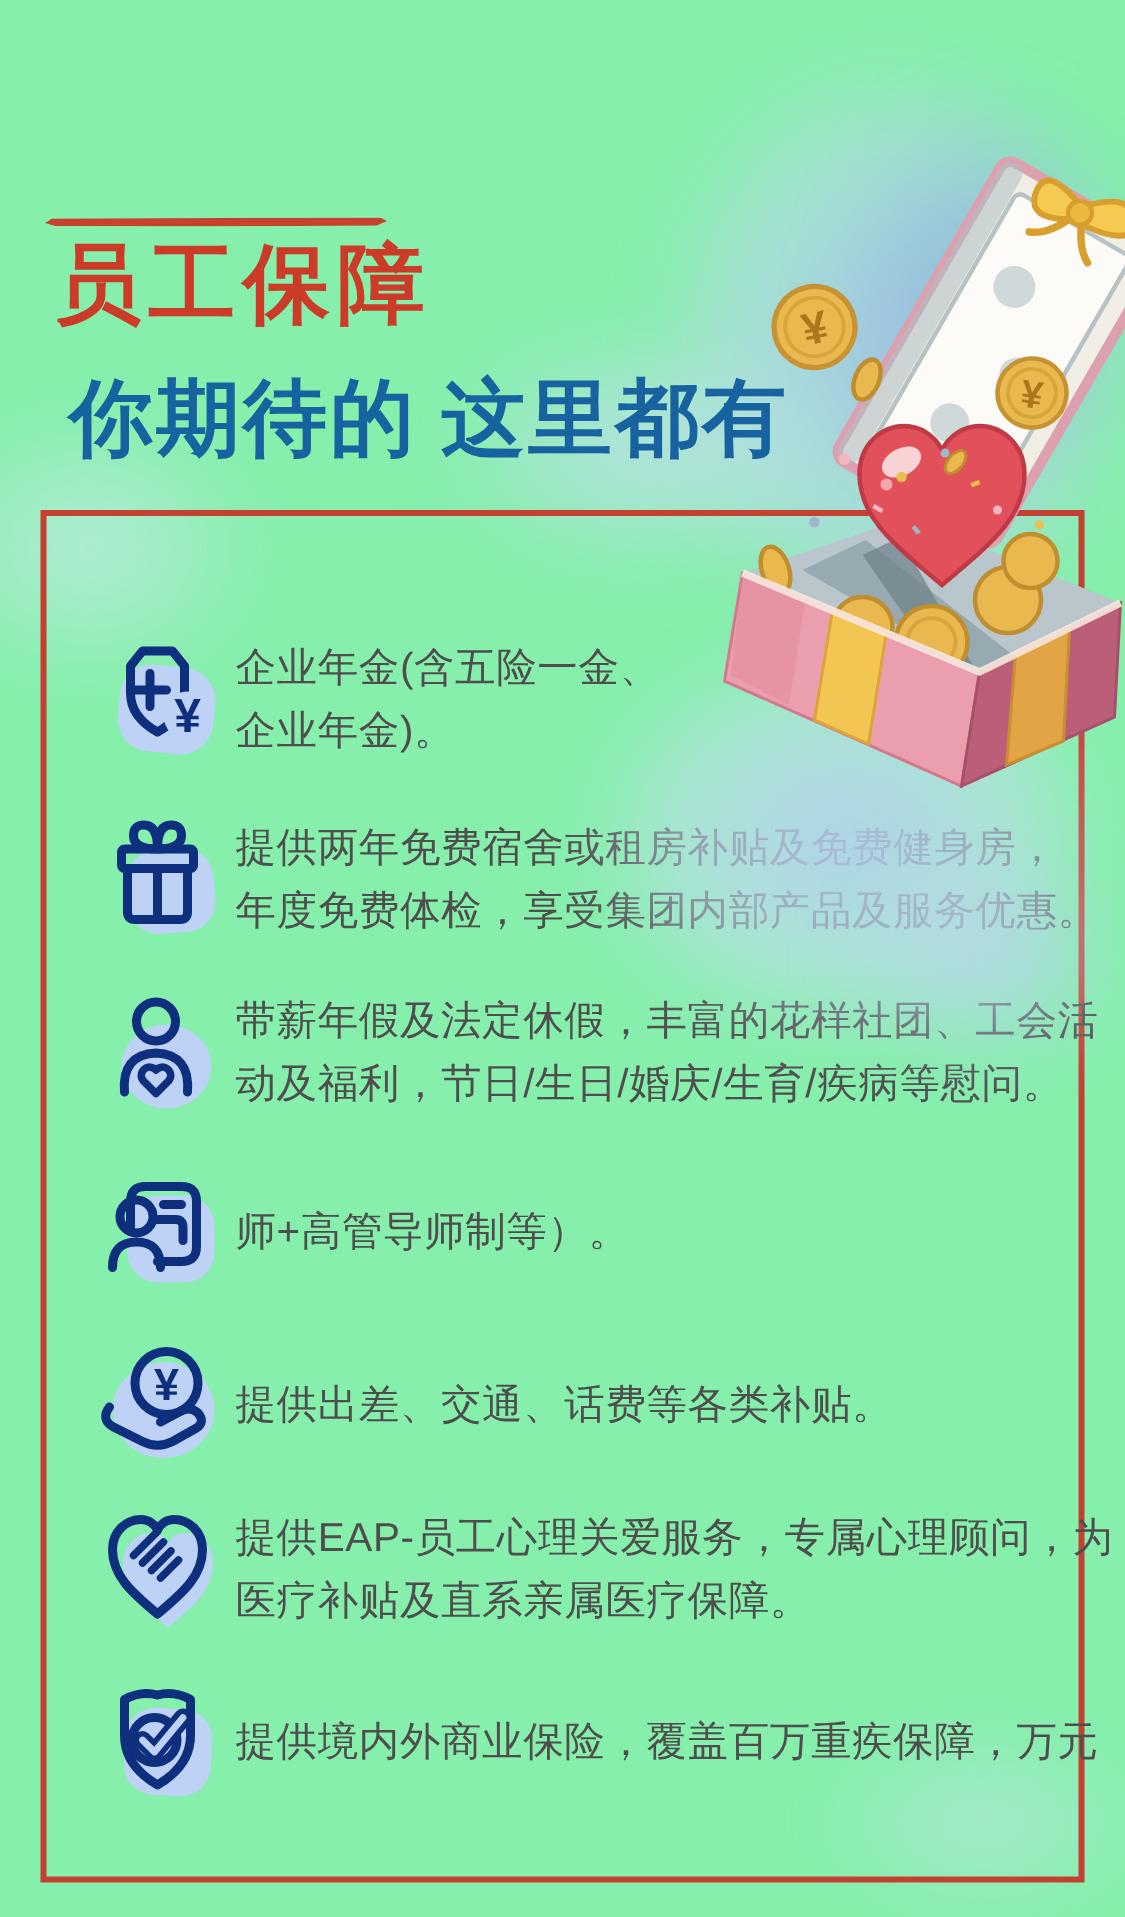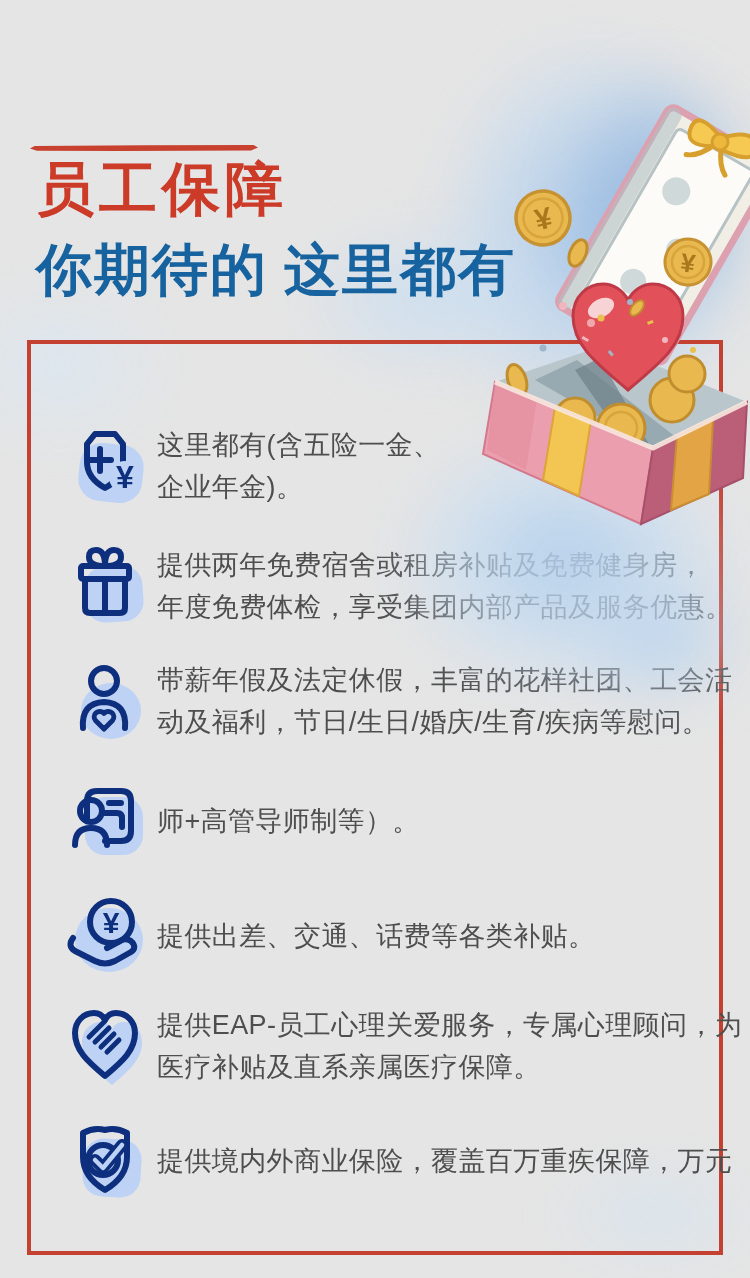--- a/index.html
+++ b/index.html
@@ -1,16 +1,16 @@
 <!DOCTYPE html>
 <html><head>
 <meta charset="utf-8">
 <style>
   html,body{margin:0;padding:0;background:#ffffff;}
-  .poster{position:relative;width:750px;height:1278px;overflow:hidden;background:#e5e5e5;
+  .poster{position:relative;width:750px;height:1278px;overflow:hidden;background:#86efac;
           font-family:"Liberation Sans",sans-serif;}
   
   .wash{position:absolute;border-radius:50%;filter:blur(22px);pointer-events:none;}
   .w1{left:430px;top:30px;width:330px;height:410px;z-index:1;
       background:radial-gradient(closest-side,rgba(168,199,233,.95),rgba(190,215,240,.55) 65%,rgba(190,215,240,0));}
   .w2{left:555px;top:60px;width:210px;height:280px;z-index:1;
       background:radial-gradient(closest-side,rgba(138,176,220,.85),rgba(160,193,231,0));}
   .w3{left:290px;top:215px;width:280px;height:170px;z-index:1;
       background:radial-gradient(closest-side,rgba(198,221,243,.8),rgba(198,221,243,0));}
   .w4{left:-60px;top:270px;width:240px;height:190px;z-index:1;
@@ -20,21 +20,21 @@
   .w6{left:560px;top:560px;width:200px;height:160px;z-index:3;
       background:radial-gradient(closest-side,rgba(186,212,238,.85),rgba(186,212,238,0));}
   .w7{left:540px;top:1150px;width:230px;height:130px;z-index:1;
       background:radial-gradient(closest-side,rgba(205,227,245,.5),rgba(205,227,245,0));}
   
   .brush{position:absolute;left:30px;top:145px;width:228px;height:6px;background:#c8402e;z-index:4;
          clip-path:polygon(0 60%,2% 15%,50% 5%,98% 0,100% 40%,97% 90%,40% 100%,3% 95%);}
   .title{position:absolute;left:36px;top:158px;z-index:4;margin:0;
          font-family:"Liberation Serif",serif;font-weight:bold;font-size:58px;line-height:1.1;
          color:#cc3a28;letter-spacing:5px;}
-  .subtitle{position:absolute;left:34px;top:236px;z-index:4;margin:2px;
+  .subtitle{position:absolute;left:34px;top:236px;z-index:4;margin:12px;
          font-family:"Liberation Serif",serif;font-weight:bold;font-size:56px;line-height:1.15;
          color:#17639f;letter-spacing:2px;}
   
   .frame{position:absolute;left:27px;top:340px;width:688px;height:907px;border:4px solid #c44030;z-index:2;}
   
   .item{position:absolute;left:28px;display:flex;align-items:center;gap:6px;z-index:4;}
   .i1{top:76px}.i2{top:196px}.i3{top:311px}.i4{top:431px}.i5{top:546px}.i6{top:656px}.i7{top:771px}
   .icon{width:92px;height:92px;flex:0 0 92px;}
   .txt{font-size:27px;line-height:42px;color:#4e4e4e;white-space:nowrap;letter-spacing:.4px;}
   
@@ -62,21 +62,21 @@
 
     <div class="item i1">
       <svg class="icon" viewBox="0 0 92 92">
         <rect x="20" y="24" width="64" height="58" rx="22" fill="#bdd2f4" transform="rotate(6 52 53)"></rect>
         <path d="M28 24 L36 14 H56 L64 24 V42 Q64 58 46 68 Q28 58 28 42 Z" fill="none" stroke="#0d2f7d" stroke-width="6" stroke-linejoin="round"></path>
         <path d="M30 40 H52 M41 29 V51" stroke="#0d2f7d" stroke-width="6" stroke-linecap="round"></path>
         <circle cx="66" cy="57" r="16" fill="#bdd2f4"></circle>
         <text class="yen" x="66" y="68" font-size="32" fill="#0d2f7d" text-anchor="middle">¥</text>
       </svg>
       <div class="txt">
-        <div>这里都有(含五险一金、</div>
+        <div>企业年金(含五险一金、</div>
         <div>企业年金)。</div>
       </div>
     </div>
 
     <div class="item i2">
       <svg class="icon" viewBox="0 0 92 92">
         <rect x="26" y="26" width="58" height="56" rx="20" fill="#bdd2f4" transform="rotate(-4 55 54)"></rect>
         <path d="M46 26 Q30 26 30 17 Q30 10 37 10 Q46 10 46 26 Q46 10 55 10 Q62 10 62 17 Q62 26 46 26 Z" fill="none" stroke="#0d2f7d" stroke-width="6" stroke-linejoin="round"></path>
         <rect x="22" y="26" width="48" height="13" rx="2" fill="none" stroke="#0d2f7d" stroke-width="6"></rect>
         <path d="M26 39 V68 Q26 73 31 73 H61 Q66 73 66 68 V39" fill="none" stroke="#0d2f7d" stroke-width="6" stroke-linecap="round"></path>

